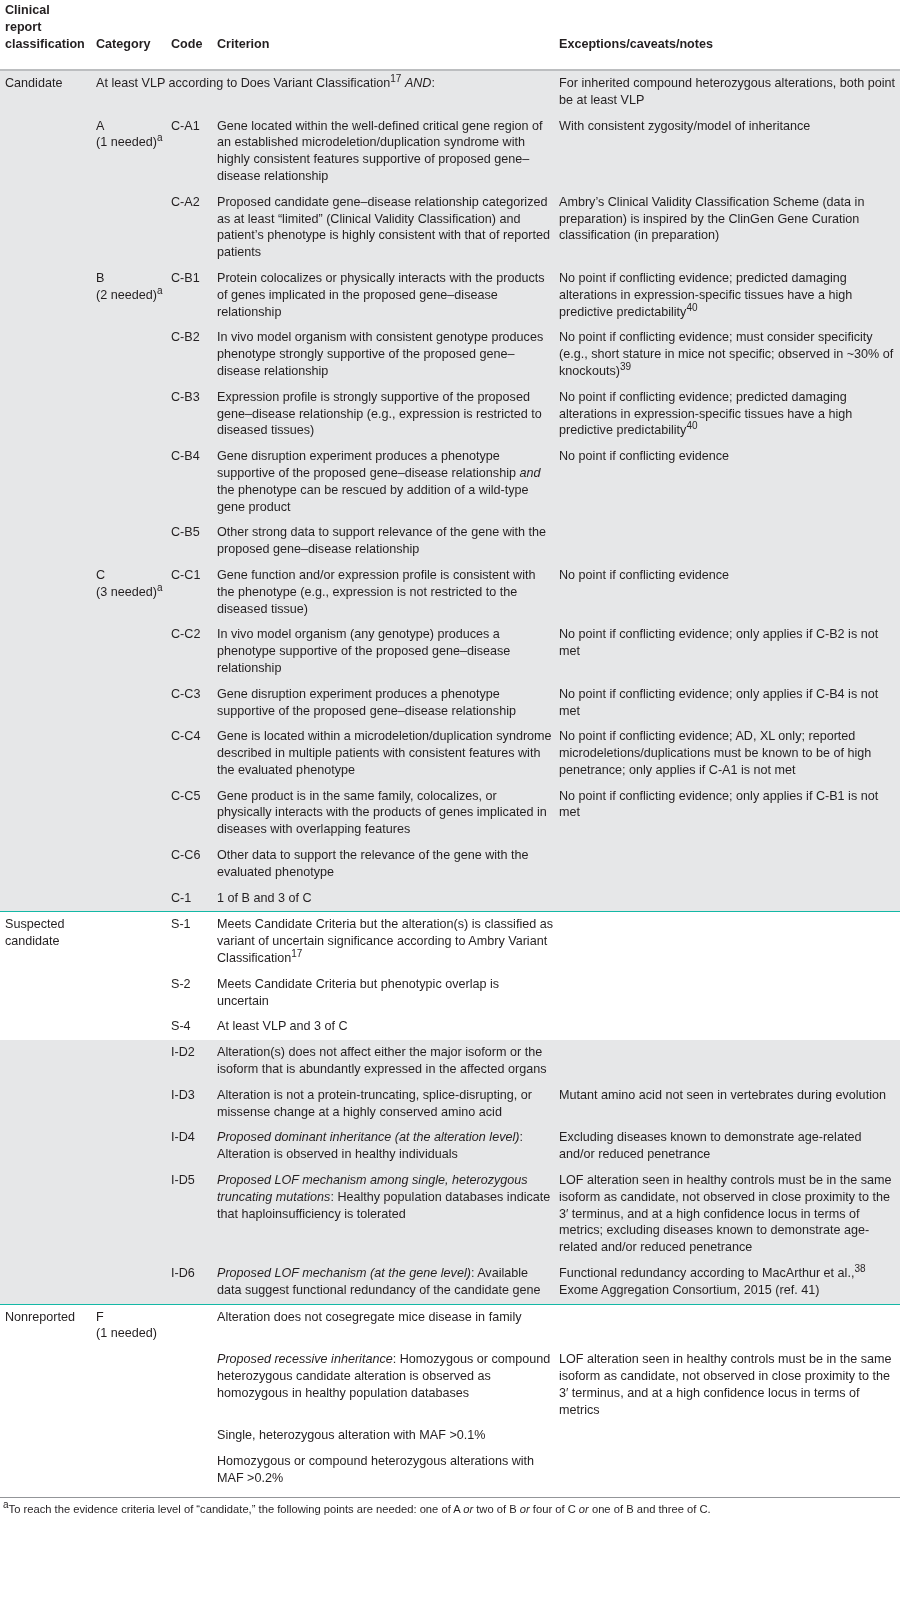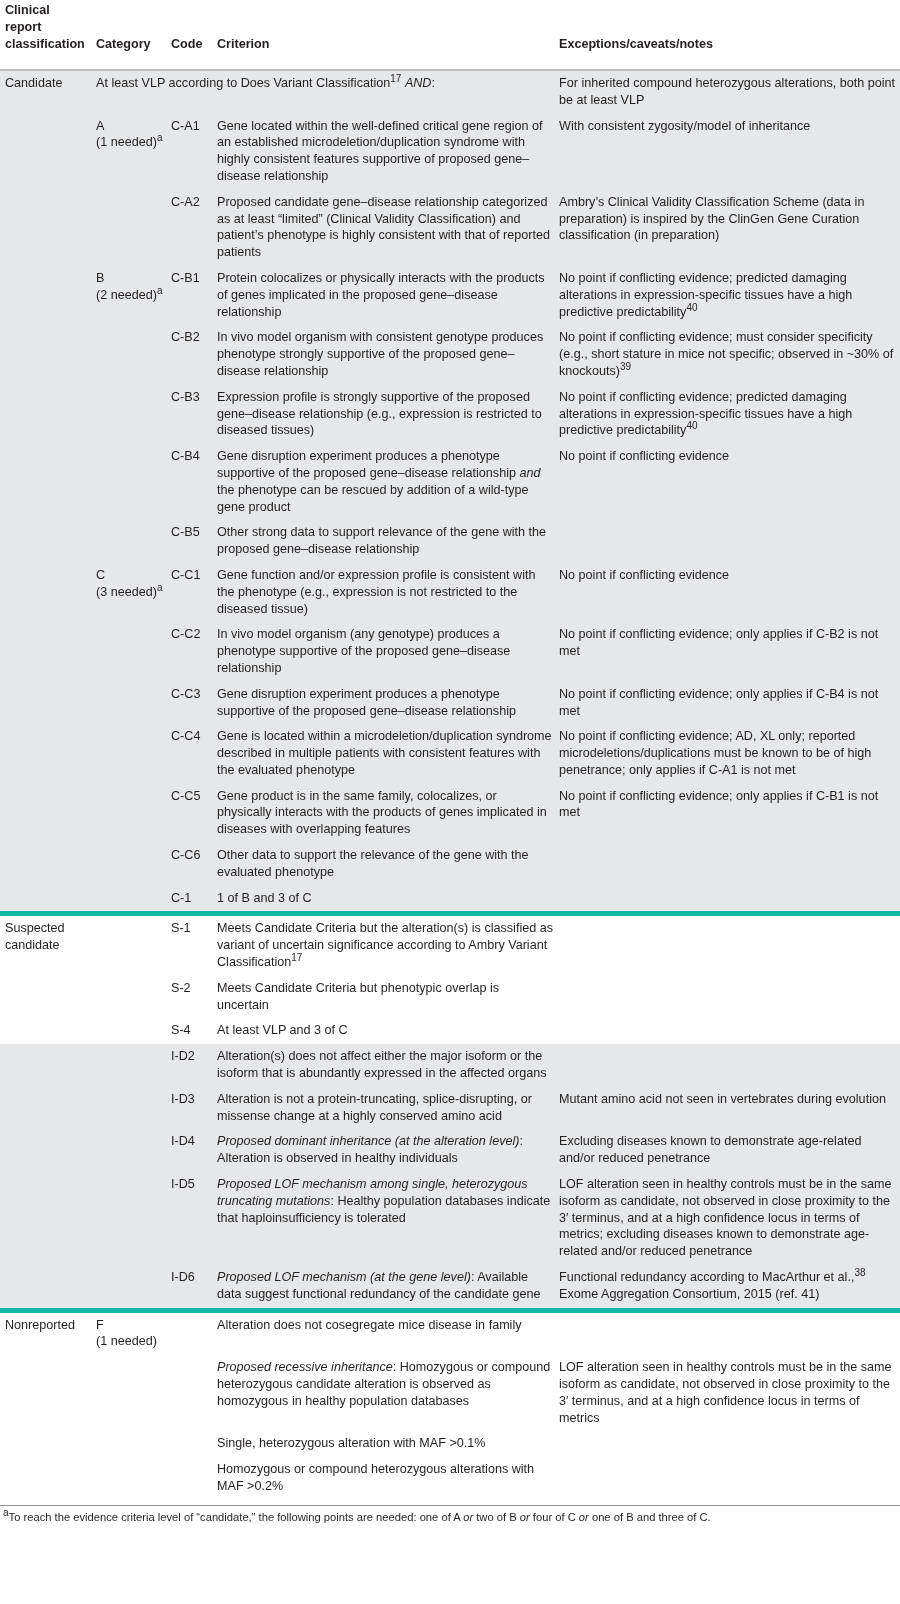--- a/index.html
+++ b/index.html
@@ -27,21 +27,21 @@
     line-height: 17px;
   }
   col.c1 { width: 96px; }
   col.c2 { width: 75px; }
   col.c3 { width: 46px; }
   col.c4 { width: 342px; }
   col.c5 { width: 341px; }
   .pl { padding-left: 5px !important; }
   .row td { padding-top: 4px; padding-bottom: 5px; }
   .shade td { background: #e6e7e8; }
-  .groupend td { border-bottom: 5px solid #14b8a6; }
+  .groupend td { border-bottom: 1px solid #14b8a6; }
   .crit { padding-right: 6px !important; }
   sup { font-size: 10px; line-height: 0; vertical-align: 5px; }
   .ital { font-style: italic; text-align: right; }
   .footer { border-top: 1px solid #939598; margin-top: 5px; padding: 4px 0 0 3px; font-size: 11.2px; }
   .footer p { margin: 0 0 5px 0; line-height: 14px; }
 </style>
 </head>
 <body>
 
 <table class="table">

